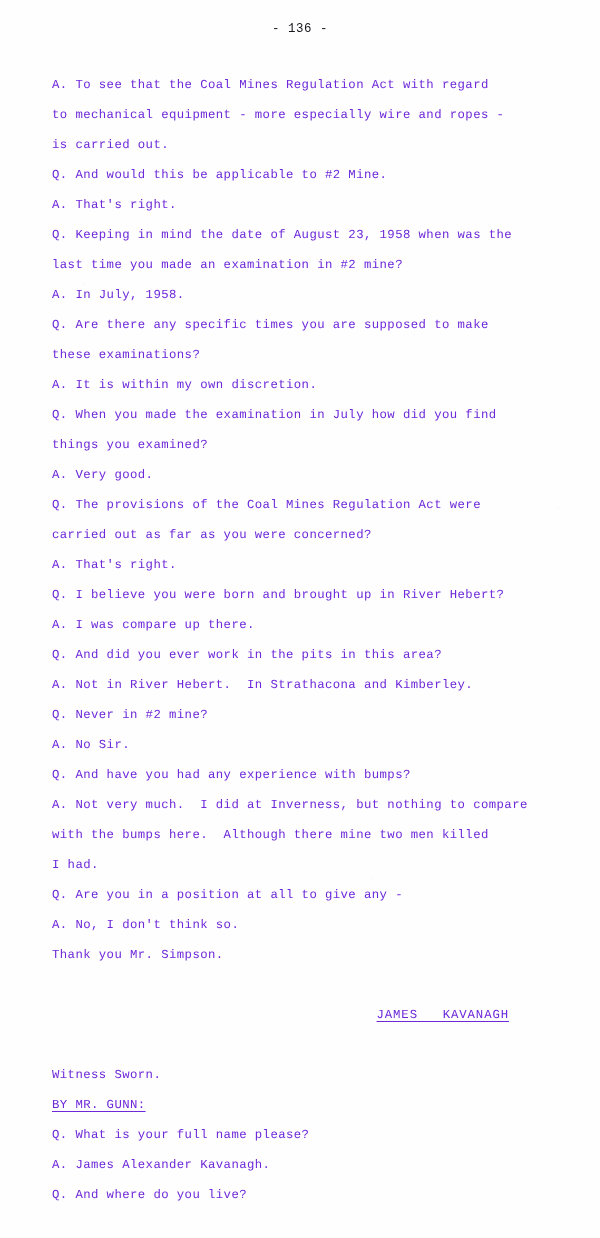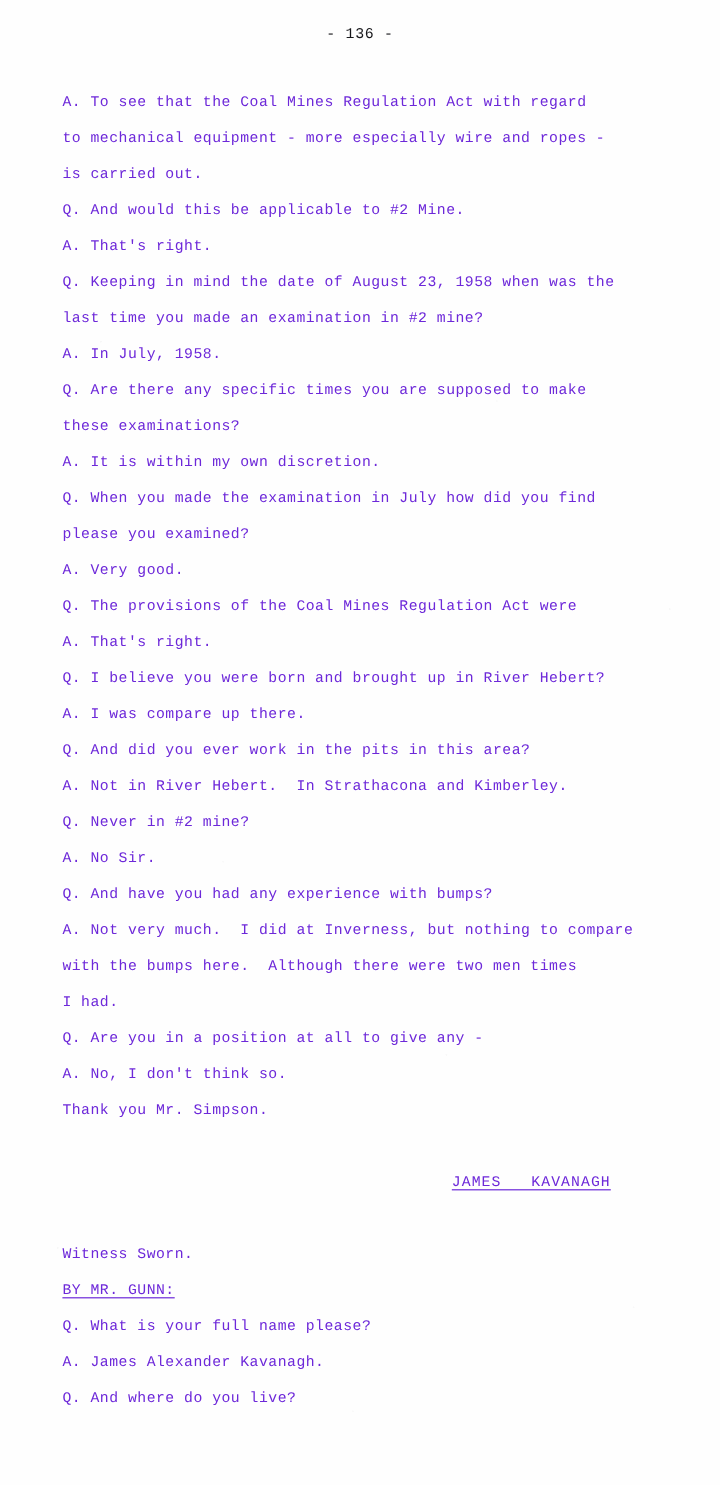--- a/index.html
+++ b/index.html
@@ -101,33 +101,34 @@
       <div class="line">is carried out.</div>
       <div class="line">Q. And would this be applicable to #2 Mine.</div>
       <div class="line">A. That's right.</div>
       <div class="line">Q. Keeping in mind the date of August 23, 1958 when was the</div>
       <div class="line">last time you made an examination in #2 mine?</div>
       <div class="line">A. In July, 1958.</div>
       <div class="line">Q. Are there any specific times you are supposed to make</div>
       <div class="line">these examinations?</div>
       <div class="line">A. It is within my own discretion.</div>
       <div class="line">Q. When you made the examination in July how did you find</div>
-      <div class="line">please you examined?</div>
+      <div class="line">things you examined?</div>
       <div class="line">A. Very good.</div>
       <div class="line">Q. The provisions of the Coal Mines Regulation Act were</div>
+      <div class="line">carried out as far as you were concerned?</div>
       <div class="line">A. That's right.</div>
       <div class="line">Q. I believe you were born and brought up in River Hebert?</div>
       <div class="line">A. I was compare up there.</div>
       <div class="line">Q. And did you ever work in the pits in this area?</div>
       <div class="line">A. Not in River Hebert.  In Strathacona and Kimberley.</div>
       <div class="line">Q. Never in #2 mine?</div>
       <div class="line">A. No Sir.</div>
       <div class="line">Q. And have you had any experience with bumps?</div>
       <div class="line">A. Not very much.  I did at Inverness, but nothing to compare</div>
-      <div class="line">with the bumps here.  Although there were two men times</div>
+      <div class="line">with the bumps here.  Although there mine two men killed</div>
       <div class="line">I had.</div>
       <div class="line">Q. Are you in a position at all to give any -</div>
       <div class="line">A. No, I don't think so.</div>
       <div class="line">Thank you Mr. Simpson.</div>
       <div class="line blank"></div>
       <div class="line signature"><span class="underlined">JAMES   KAVANAGH</span></div>
       <div class="line blank"></div>
       <div class="line">Witness Sworn.</div>
       <div class="line"><span class="underlined">BY MR. GUNN:</span></div>
       <div class="line">Q. What is your full name please?</div>

